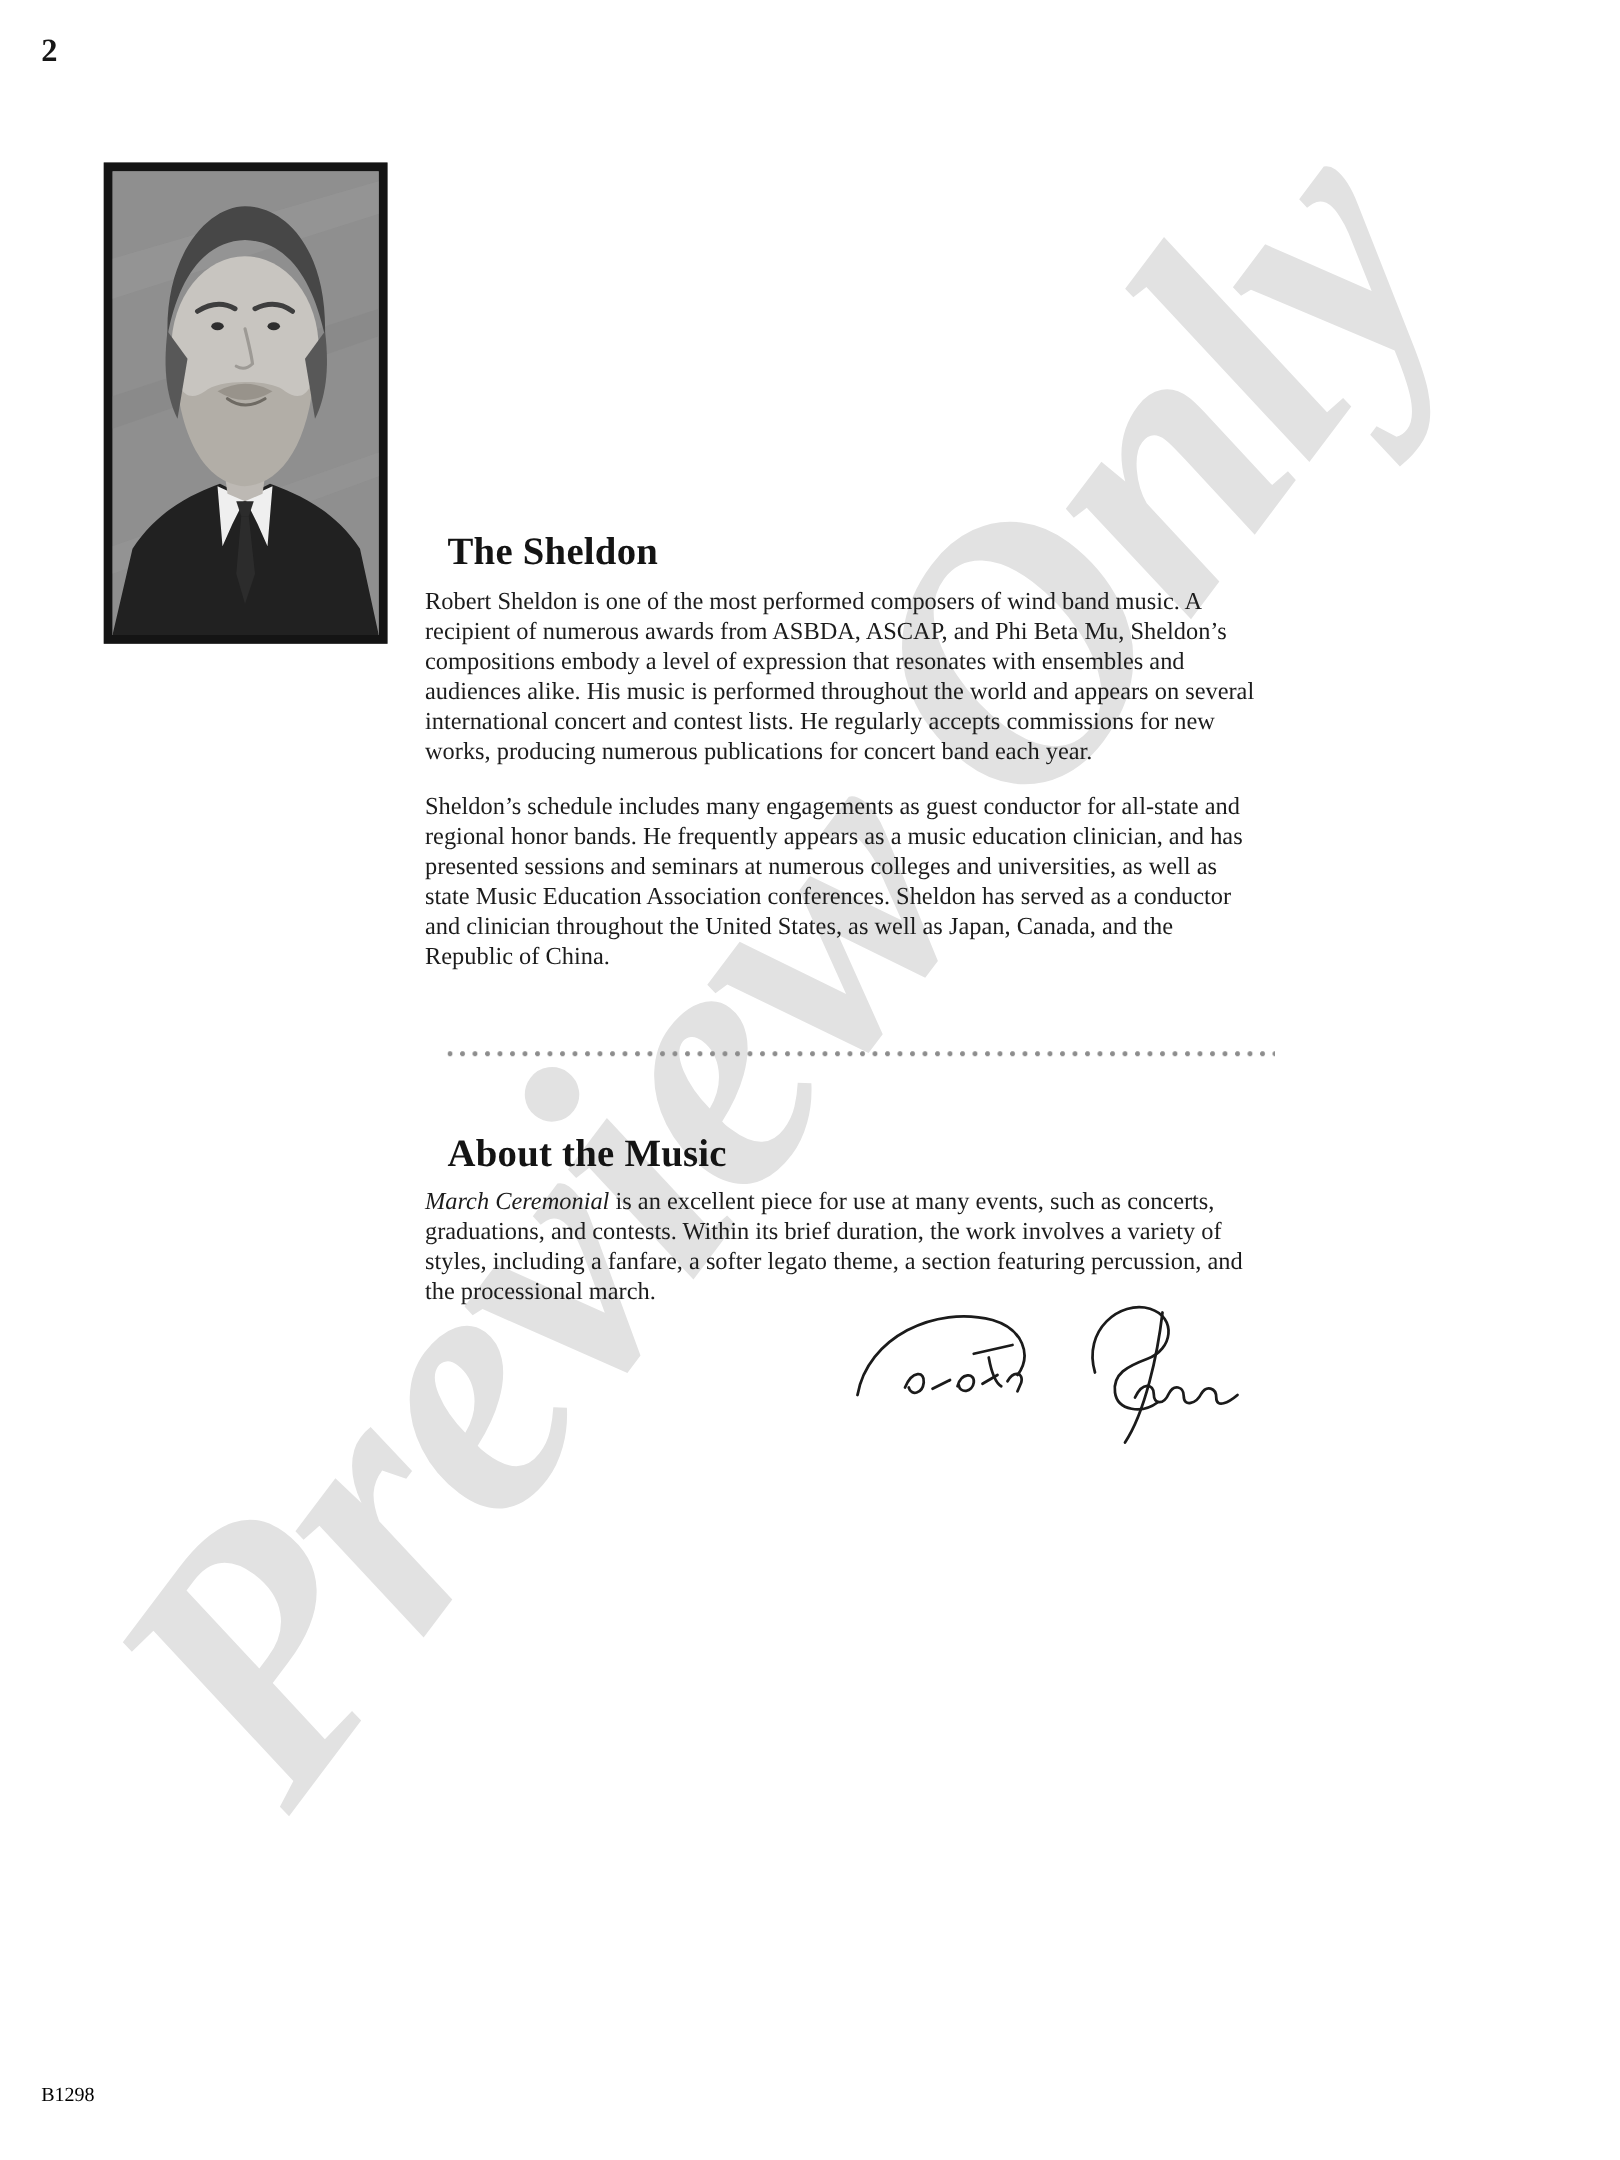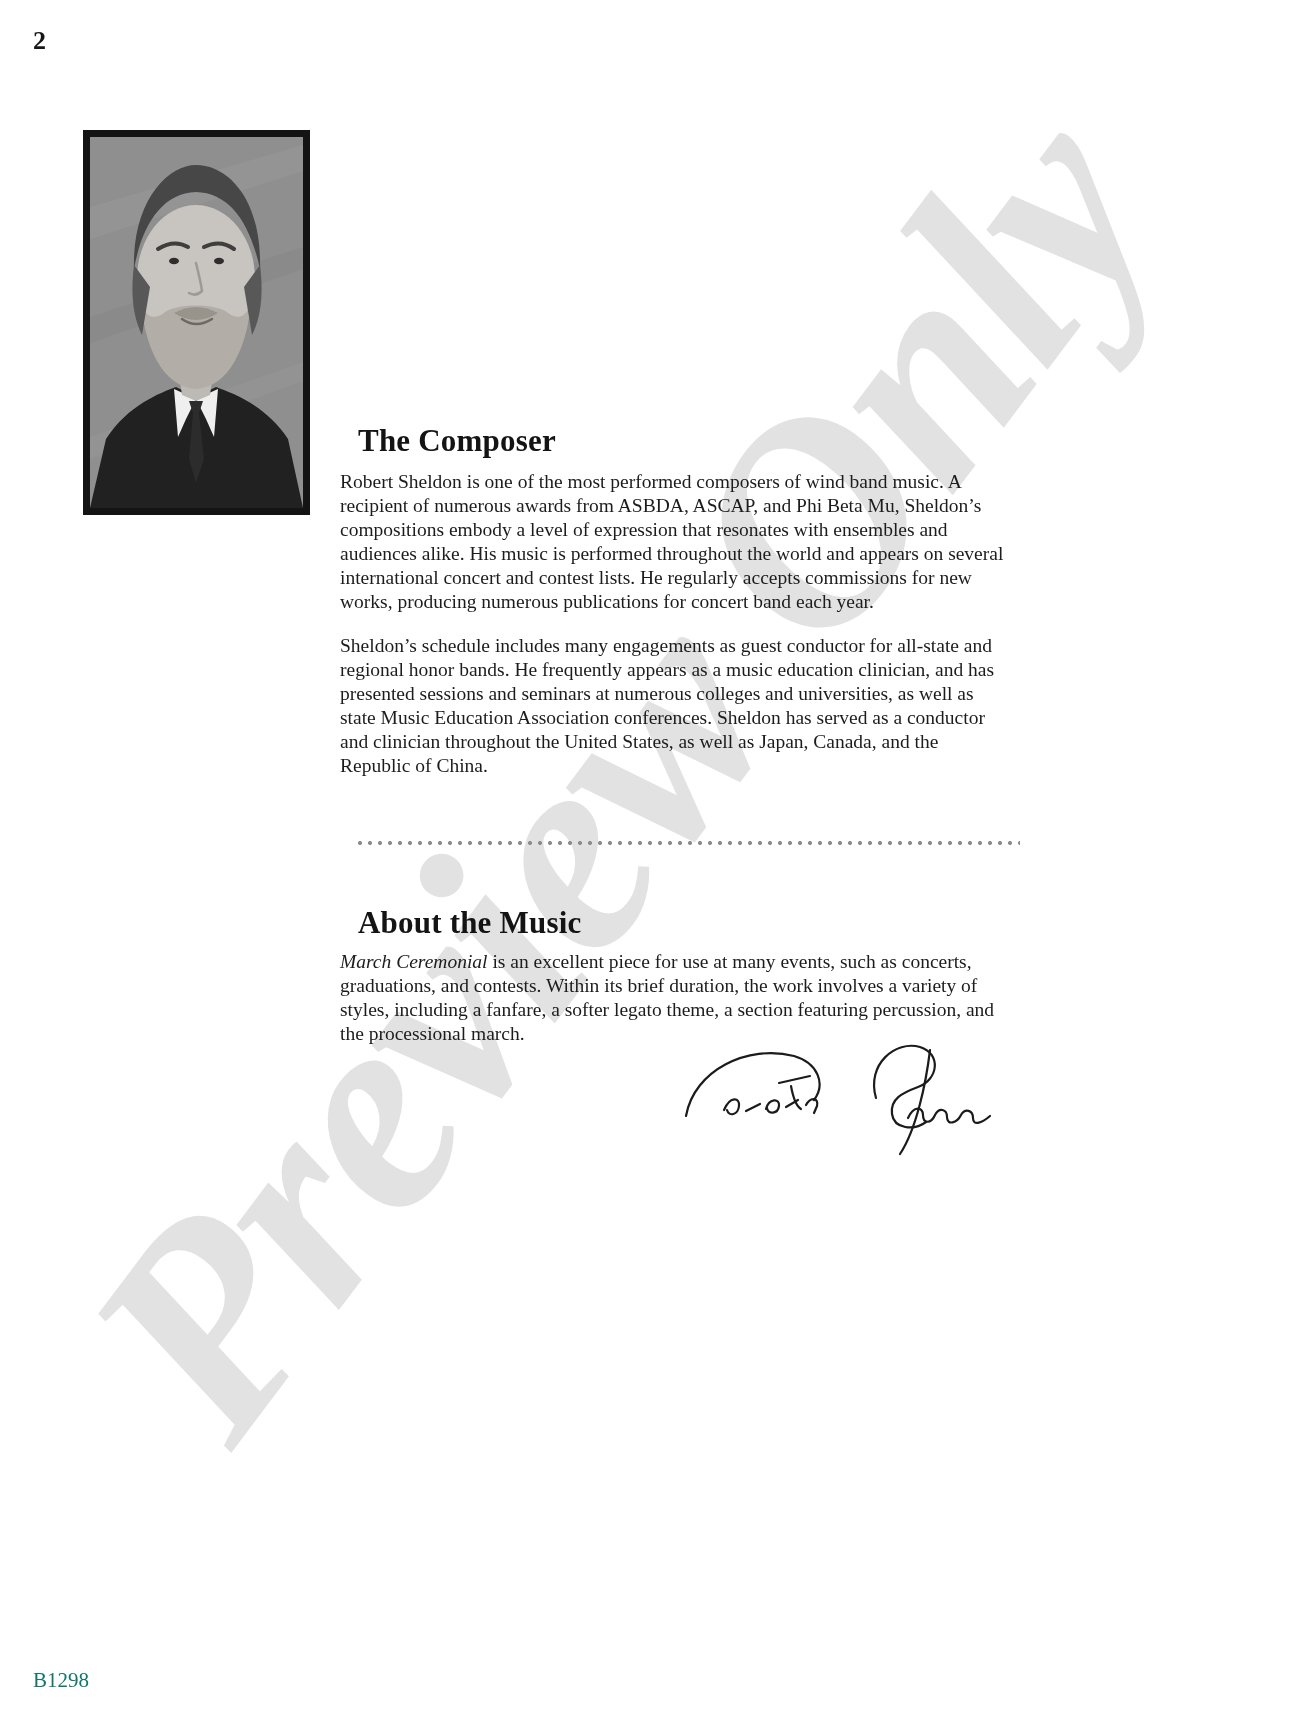--- a/index.html
+++ b/index.html
@@ -26,21 +26,21 @@
     z-index:0;
     user-select:none;
   }
   
   .page-number {
     position:absolute; left:33px; top:26px;
     font-size:26px; font-weight:600; color:#161616; z-index:2;
   }
   .catalog-number {
     position:absolute; left:33px; top:1668px;
-    font-size:21px; color:#0f766e; z-index:2;
+    font-size:16px; color:#000000; z-index:2;
   }
   
   .photo {
     position:absolute; left:83px; top:130px;
     width:213px; height:371px;
     margin:0;
     border:7px solid #141414;
     background:#8f8f8f;
     z-index:2;
   }
@@ -124,21 +124,21 @@
       <path d="M114,110 Q130,102 144,112" stroke="#3e3e3e" stroke-width="4" fill="none" stroke-linecap="round"></path>
       <ellipse cx="84" cy="124" rx="5" ry="3.2" fill="#2e2e2e"></ellipse>
       <ellipse cx="129" cy="124" rx="5" ry="3.2" fill="#2e2e2e"></ellipse>
       <path d="M106,126 Q111,146 112,154 Q106,160 99,156" stroke="#9d9a95" stroke-width="2.5" fill="none" stroke-linecap="round"></path>
     </svg>
   </figure>
 
   <main>
 
     <section>
-      <h2 class="heading" id="composer-heading">The Composer</h2>
+      <h2 class="heading" id="composer-heading">The Sheldon</h2>
       <p class="body-par" id="composer-par-1">Robert Sheldon is one of the most performed composers of wind band music. A recipient of numerous awards from ASBDA, ASCAP, and Phi Beta Mu, Sheldon’s compositions embody a level of expression that resonates with ensembles and audiences alike. His music is performed throughout the world and appears on several international concert and contest lists. He regularly accepts commissions for new works, producing numerous publications for concert band each year.</p>
       <p class="body-par" id="composer-par-2">Sheldon’s schedule includes many engagements as guest conductor for all-state and regional honor bands. He frequently appears as a music education clinician, and has presented sessions and seminars at numerous colleges and universities, as well as state Music Education Association conferences. Sheldon has served as a conductor and clinician throughout the United States, as well as Japan, Canada, and the Republic of China.</p>
     </section>
 
     <div class="divider"></div>
 
     <section>
       <h2 class="heading" id="about-heading">About the Music</h2>
       <p class="body-par" id="about-par"><em>March Ceremonial</em><span> is an excellent piece for use at many events, such as concerts, graduations, and contests. Within its brief duration, the work involves a variety of styles, including a fanfare, a softer legato theme, a section featuring percussion, and the processional march.</span></p>
     </section>

